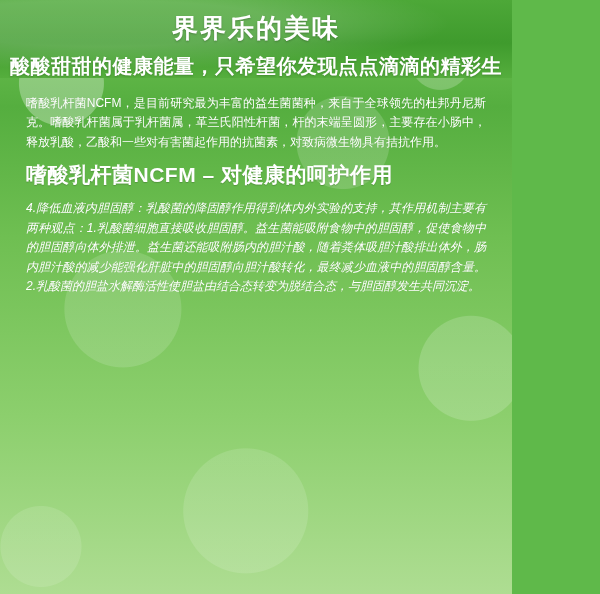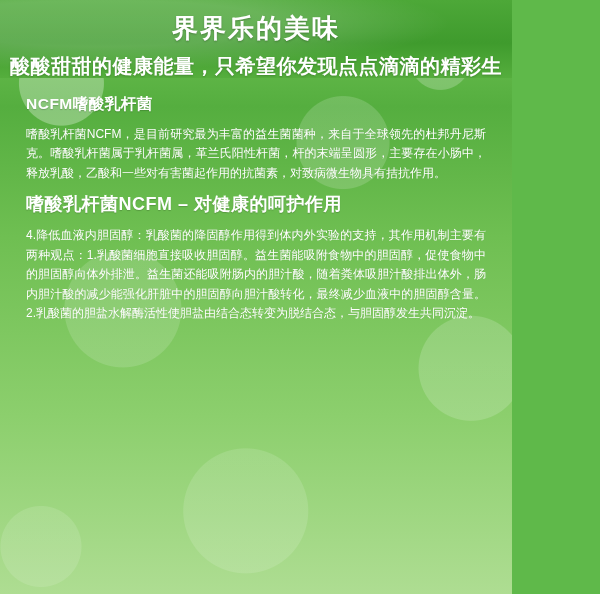--- a/index.html
+++ b/index.html
@@ -64,46 +64,46 @@
   }
   .section-title {
     margin: 0 0 10px 0;
     font-size: 15.5px;
     font-weight: bold;
     color: #ffffff;
     letter-spacing: 0.5px;
     text-shadow: 0 1px 1px rgba(0,0,0,0.18);
   }
   .section-title.second {
-    font-size: 18px;
+    font-size: 21px;
   }
   .para {
     margin: 0 0 9px 0;
     font-size: 12px;
     line-height: 1.62;
     color: #ffffff;
     text-align: justify;
     text-shadow: 0 0 1px rgba(0,0,0,0.10);
   }
   .para.last {
     margin-bottom: 11px;
+    font-style: italic;
   }
 </style>
 </head>
 <body>
 
 <div class="page">
 
   <div class="banner">
     <h1 class="banner-title">界界乐的美味</h1>
     <p class="banner-sub">酸酸甜甜的健康能量，只希望你发现点点滴滴的精彩生活</p>
   </div>
 
   <div class="content">
 
-    <h2 class="section-title">NCFM嗜酸乳杆菌</h2>
     <p class="para">嗜酸乳杆菌NCFM，是目前研究最为丰富的益生菌菌种，来自于全球领先的杜邦丹尼斯克。嗜酸乳杆菌属于乳杆菌属，革兰氏阳性杆菌，杆的末端呈圆形，主要存在小肠中，释放乳酸，乙酸和一些对有害菌起作用的抗菌素，对致病微生物具有拮抗作用。</p>
 
     <h2 class="section-title second">嗜酸乳杆菌NCFM – 对健康的呵护作用</h2>
     <p class="para last">4.降低血液内胆固醇：乳酸菌的降固醇作用得到体内外实验的支持，其作用机制主要有两种观点：1.乳酸菌细胞直接吸收胆固醇。益生菌能吸附食物中的胆固醇，促使食物中的胆固醇向体外排泄。益生菌还能吸附肠内的胆汁酸，随着粪体吸胆汁酸排出体外，肠内胆汁酸的减少能强化肝脏中的胆固醇向胆汁酸转化，最终减少血液中的胆固醇含量。2.乳酸菌的胆盐水解酶活性使胆盐由结合态转变为脱结合态，与胆固醇发生共同沉淀。</p>
 
   </div>
 </div>
 
 </body></html>

